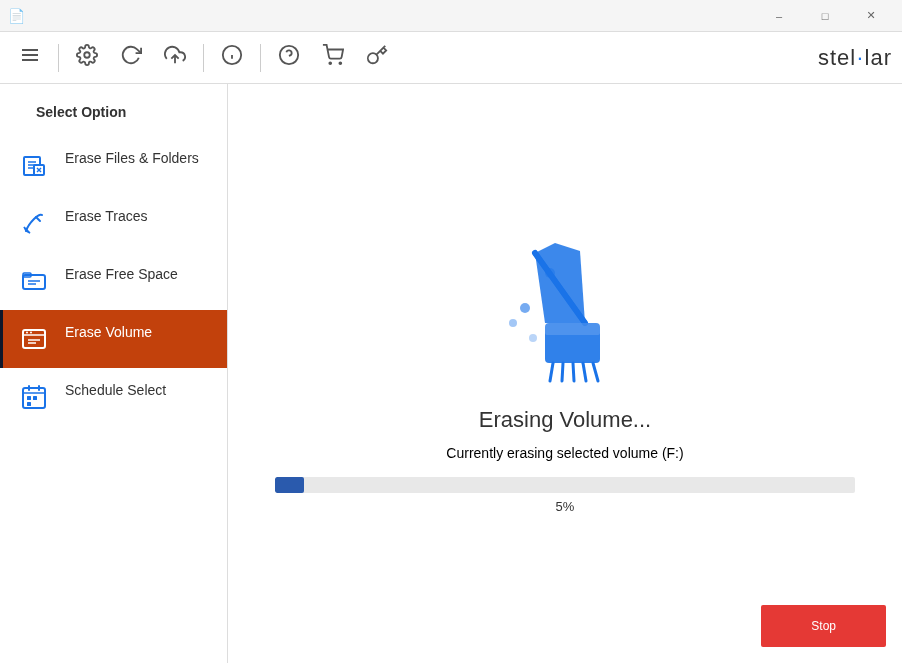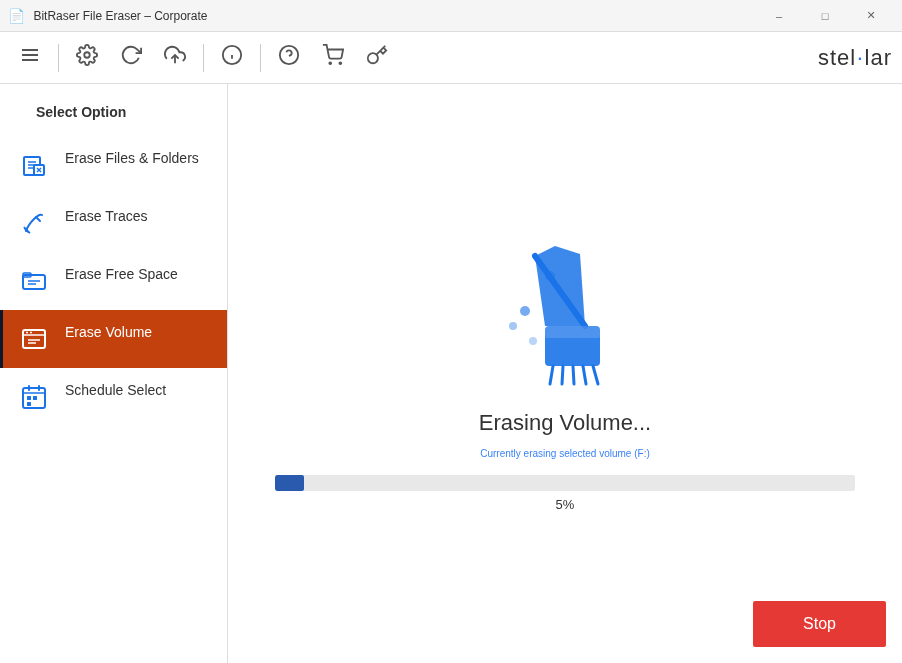--- a/index.html
+++ b/index.html
@@ -160,22 +160,22 @@
     }
 
     .erasing-title {
       font-size: 22px;
       color: #333;
       margin-bottom: 12px;
       font-weight: 400;
     }
 
     .erasing-status {
-      font-size: 10px;
-      color: #3b82f6;
+      font-size: 14px;
+      color: #000000;
       margin-bottom: 16px;
     }
 
     .progress-container {
       width: 580px;
       display: flex;
       flex-direction: column;
       align-items: center;
     }
 
@@ -201,32 +201,31 @@
     }
 
     .stop-btn {
       position: absolute;
       bottom: 16px;
       right: 16px;
       background: #e53935;
       color: white;
       border: none;
       padding: 14px 50px;
-      font-size: 16px;
+      font-size: 12px;
       cursor: pointer;
       border-radius: 2px;
     }
   </style>
 </head>
 <body>
 
 <div class="title-bar">
   <div class="title-bar-left">
     <span style="font-size:14px; color:#1a73e8;">📄</span>
-    <span class="title-bar-text">BitRaser File Eraser – Corporate</span>
   </div>
   <div class="title-bar-controls">
     <button class="title-btn">–</button>
     <button class="title-btn">□</button>
     <button class="title-btn close">✕</button>
   </div>
 </div>
 
 <div class="toolbar">
   <div class="toolbar-left">

